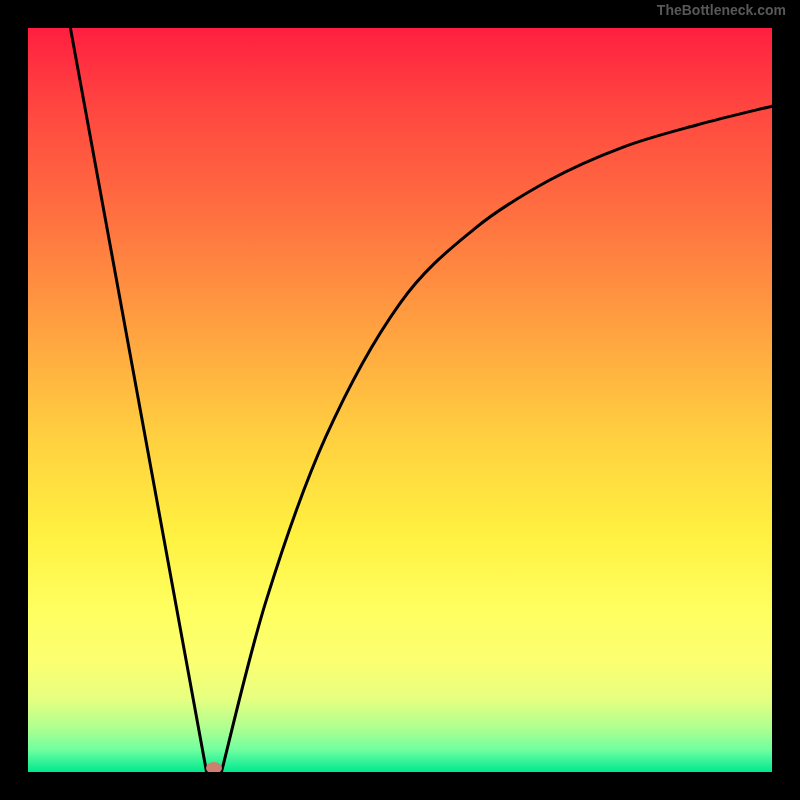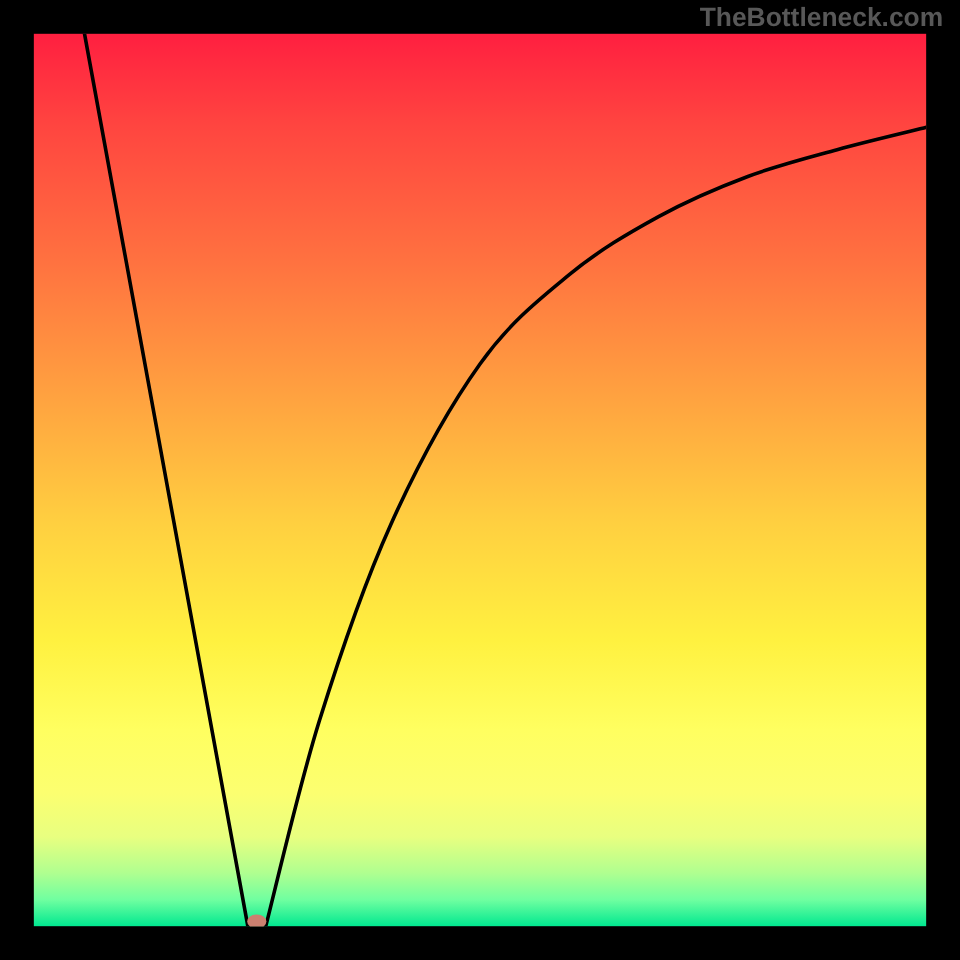--- a/index.html
+++ b/index.html
@@ -9,21 +9,21 @@
     background: #000;
     position: relative;
     overflow: hidden;
     font-family: Arial, Helvetica, sans-serif;
   }
   .watermark {
     position: absolute;
     top: 2px;
     right: 14px;
     color: #585858;
-    font-size: 22px;
+    font-size: 14px;
     font-weight: 600;
     z-index: 10;
   }
   .plot {
     position: absolute;
     left: 28px;
     top: 28px;
     width: 744px;
     height: 744px;
     overflow: hidden;

